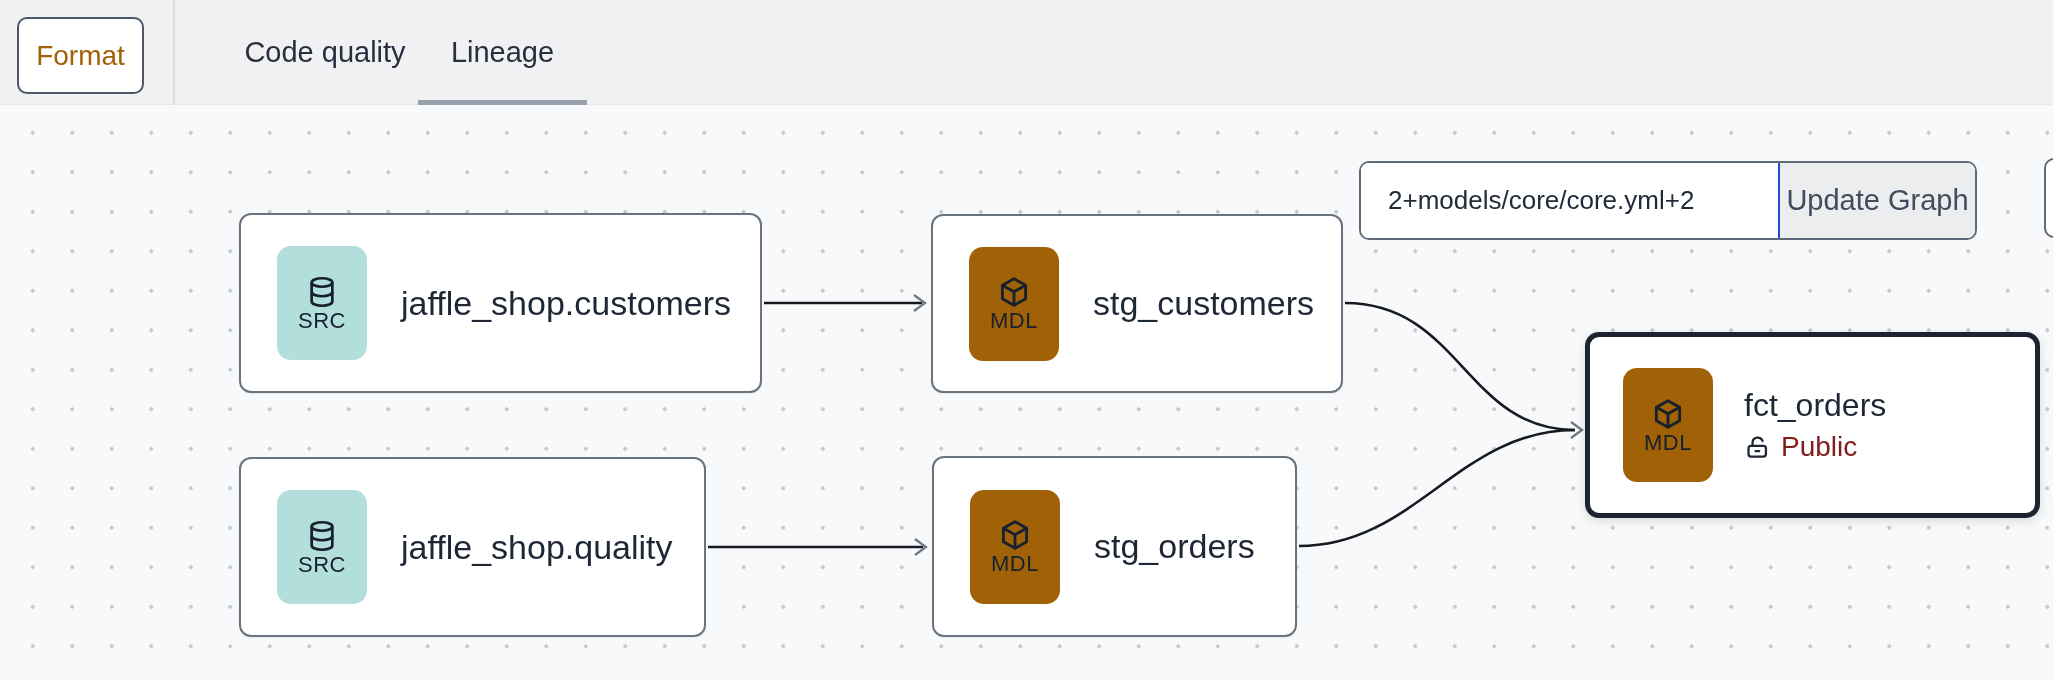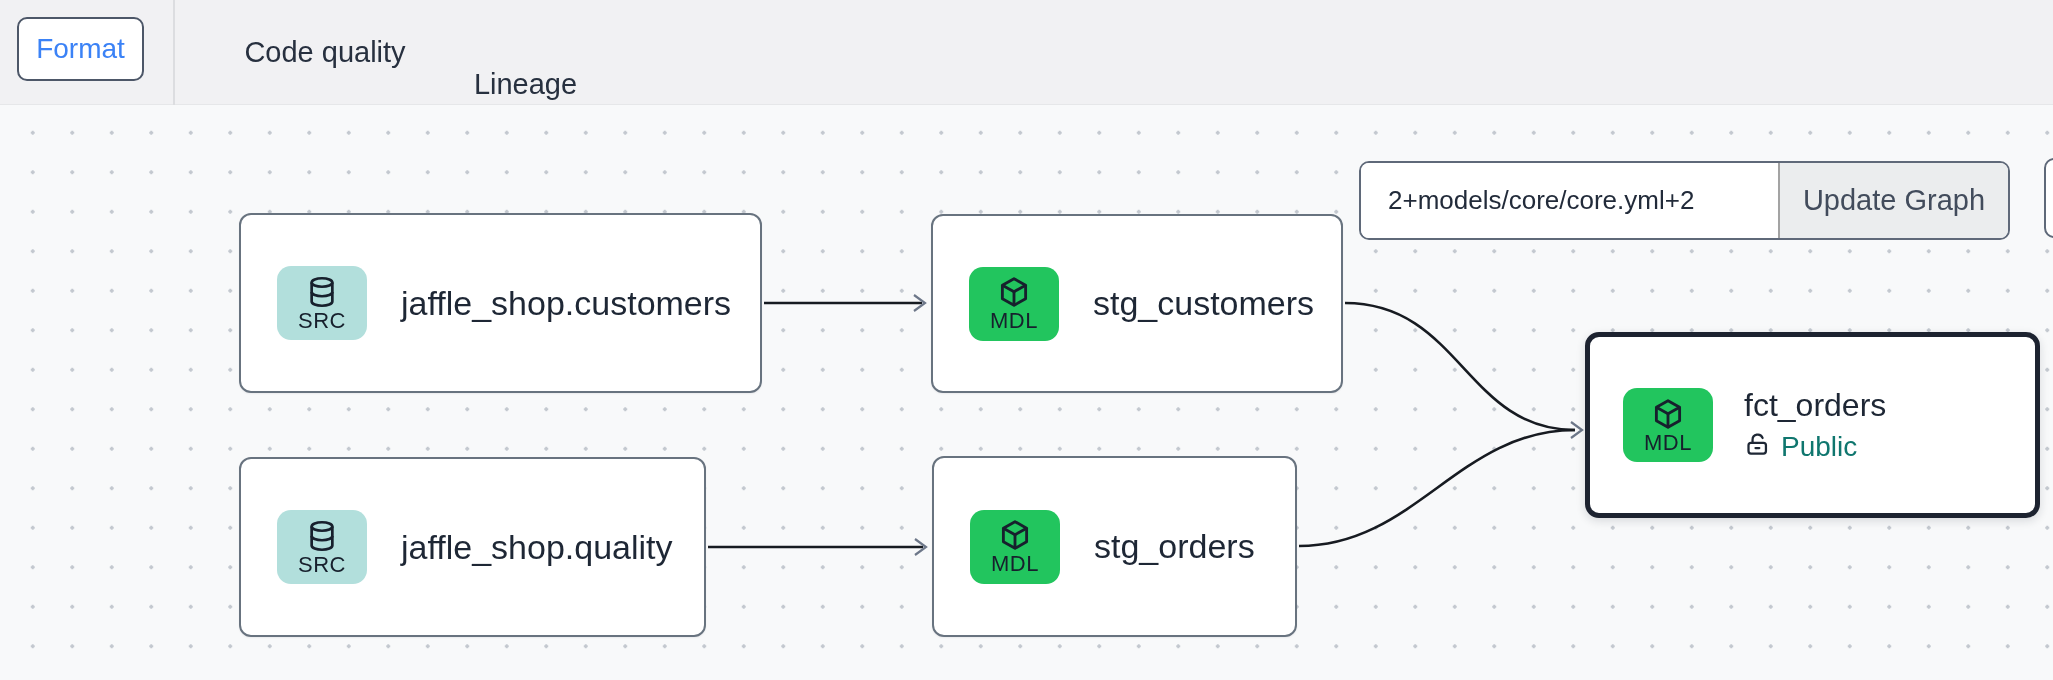--- a/index.html
+++ b/index.html
@@ -13,41 +13,41 @@
 
   
   .topbar {
     position: absolute; left: 0; top: 0;
     width: 2053px; height: 105px;
     background: #f1f1f3;
     border-bottom: 1px solid #e6e7e9;
   }
   .format-btn {
     position: absolute; left: 17px; top: 17px;
-    width: 127px; height: 64px;
+    width: 127px; height: 77px;
     background: #ffffff;
     border: 2px solid #4d5768;
     border-radius: 10px;
-    font-size: 28px; color: #3b82f6;
+    font-size: 28px; color: #a16207;
     display: flex; align-items: center; justify-content: center;
     cursor: pointer;
   }
   .topbar-divider {
     position: absolute; left: 173px; top: 0;
     width: 2px; height: 105px;
     background: #dcdde0;
   }
   .tab {
     position: absolute; top: 0; height: 105px;
     display: flex; align-items: center; justify-content: center;
     font-size: 29px; color: #27303f;
     cursor: pointer;
   }
   .tab-codequality { left: 232px; width: 186px; }
-  .tab-lineage { left: 441px; width: 169px; margin-top: 32px; }
+  .tab-lineage { left: 418px; width: 169px; }
   .tab.active::after {
     content: "";
     position: absolute; left: 0; bottom: 0;
     width: 100%; height: 5px;
     background: #9aa1ac;
   }
 
   
   .canvas {
     position: absolute; left: 0; top: 105px;
@@ -77,49 +77,49 @@
   .node-orders { left: 239px; top: 352px; width: 467px; height: 180px; }
   .node-stg-orders { left: 932px; top: 351px; width: 365px; height: 181px; }
   .node-fct-orders {
     left: 1585px; top: 227px; width: 455px; height: 186px;
     border: 5px solid #1d2330;
     border-radius: 14px;
     box-shadow: 0 3px 10px rgba(20,25,40,0.14);
   }
   .badge {
     margin-left: 36px;
-    width: 90px; height: 74px;
+    width: 90px; height: 114px;
     border-radius: 14px;
     display: flex; flex-direction: column;
     align-items: center; justify-content: center;
     gap: 1px;
     flex: none;
   }
   .node-fct-orders .badge { margin-left: 33px; }
   .badge-src { background: #b2dfdc; }
-  .badge-mdl { background: #22c55e; }
+  .badge-mdl { background: #a16207; }
   .badge-label {
     font-size: 22px; font-weight: 500;
     color: #17202d; letter-spacing: 0.5px;
     line-height: 1;
   }
   .badge svg { stroke: #17202d; fill: none; }
   .node-label {
     margin-left: 34px;
     font-size: 34px; color: #1e2735;
     white-space: nowrap;
   }
   .fct-text {
     margin-left: 31px;
     display: flex; flex-direction: column; gap: 7px;
   }
   .fct-title { font-size: 32px; color: #1e2735; }
   .access-row {
-    display: flex; align-items: flex-start; gap: 10px;
-    font-size: 28px; color: #0f766e;
+    display: flex; align-items: center; gap: 10px;
+    font-size: 28px; color: #7f1d1d;
   }
   .access-row svg { stroke: #1e2735; fill: none; }
 
   
   .graph-controls {
     position: absolute; left: 1359px; top: 56px;
     height: 79px;
     display: flex;
     border: 2px solid #5f6979;
     border-radius: 10px;
@@ -128,23 +128,23 @@
   }
   .selector-input {
     width: 417px; height: 100%;
     border: none; outline: none;
     background: #ffffff;
     font-family: "Liberation Sans", "DejaVu Sans", sans-serif;
     font-size: 26px; color: #222b3a;
     padding: 0 20px 0 27px;
   }
   .update-btn {
-    width: 230px; height: 100%;
+    width: 197px; height: 100%;
     border: none;
-    border-left: 2px solid #a3a3a3;
+    border-left: 2px solid #1d4ed8;
     background: #ebedee;
     font-family: "Liberation Sans", "DejaVu Sans", sans-serif;
     font-size: 29px; color: #424c5c;
     cursor: pointer;
   }
   .cutoff-control {
     position: absolute; left: 2044px; top: 53px;
     width: 44px; height: 80px;
     background: #ffffff;
     border: 2px solid #5f6979;

